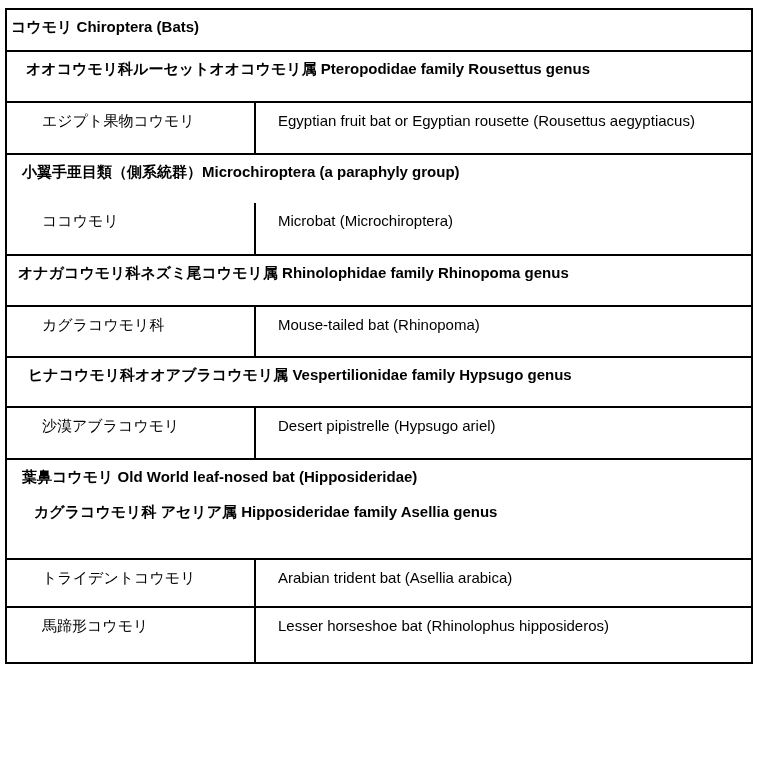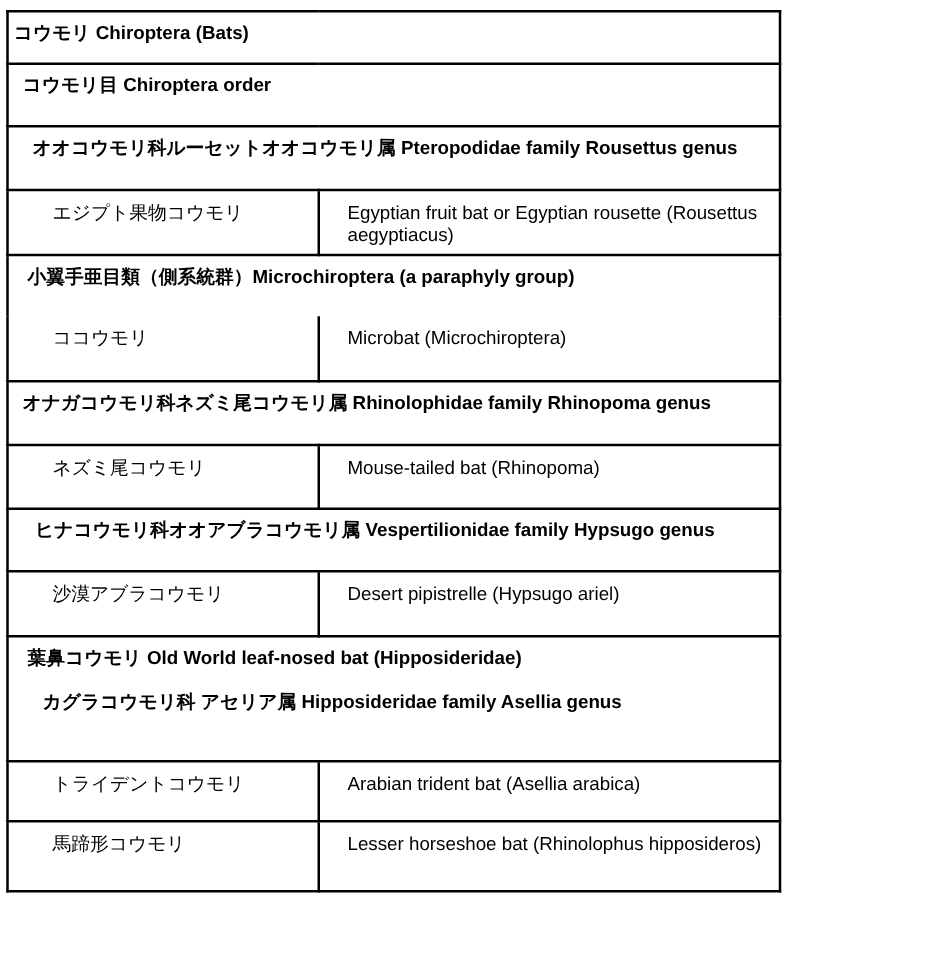--- a/index.html
+++ b/index.html
@@ -7,21 +7,21 @@
     padding: 0;
     background: #ffffff;
     width: 759px;
     height: 764px;
     overflow: hidden;
   }
   .doc-table {
     position: absolute;
     left: 5px;
     top: 8px;
-    width: 620px;
+    width: 748px;
     border-collapse: collapse;
     table-layout: fixed;
   }
   .doc-table td {
     border: 2px solid #000000;
     vertical-align: top;
     font-family: "Liberation Sans", sans-serif;
     font-size: 15px;
     line-height: 1.2;
     color: #000000;
@@ -70,23 +70,20 @@
   <colgroup>
     <col style="width:249px">
     <col>
   </colgroup>
 
   <tbody>
       <tr class="heading h42 ind-a">
     <td colspan="2">コウモリ Chiroptera (Bats)</td>
   </tr>
 
-  <tr class="heading h50 ind-b">
-    <td colspan="2">コウモリ目 Chiroptera order</td>
-  </tr>
 
   <tr class="heading h51 ind-c">
     <td colspan="2">オオコウモリ科ルーセットオオコウモリ属 Pteropodidae family Rousettus genus</td>
   </tr>
 
   <tr class="species h52">
     <td class="jp">エジプト果物コウモリ</td>
     <td class="en">Egyptian fruit bat or Egyptian rousette (Rousettus aegyptiacus)</td>
   </tr>
 
@@ -97,21 +94,21 @@
   <tr class="species h52 nb-top">
     <td class="jp">ココウモリ</td>
     <td class="en">Microbat (Microchiroptera)</td>
   </tr>
 
   <tr class="heading h51 ind-b">
     <td colspan="2">オナガコウモリ科ネズミ尾コウモリ属 Rhinolophidae family Rhinopoma genus</td>
   </tr>
 
   <tr class="species h51">
-    <td class="jp">ネズミ尾コウモリ</td>
+    <td class="jp">カグラコウモリ科</td>
     <td class="en">Mouse-tailed bat (Rhinopoma)</td>
   </tr>
 
   <tr class="heading h50 ind-e">
     <td colspan="2">ヒナコウモリ科オオアブラコウモリ属 Vespertilionidae family Hypsugo genus</td>
   </tr>
 
   <tr class="species h52">
     <td class="jp">沙漠アブラコウモリ</td>
     <td class="en">Desert pipistrelle (Hypsugo ariel)</td>

